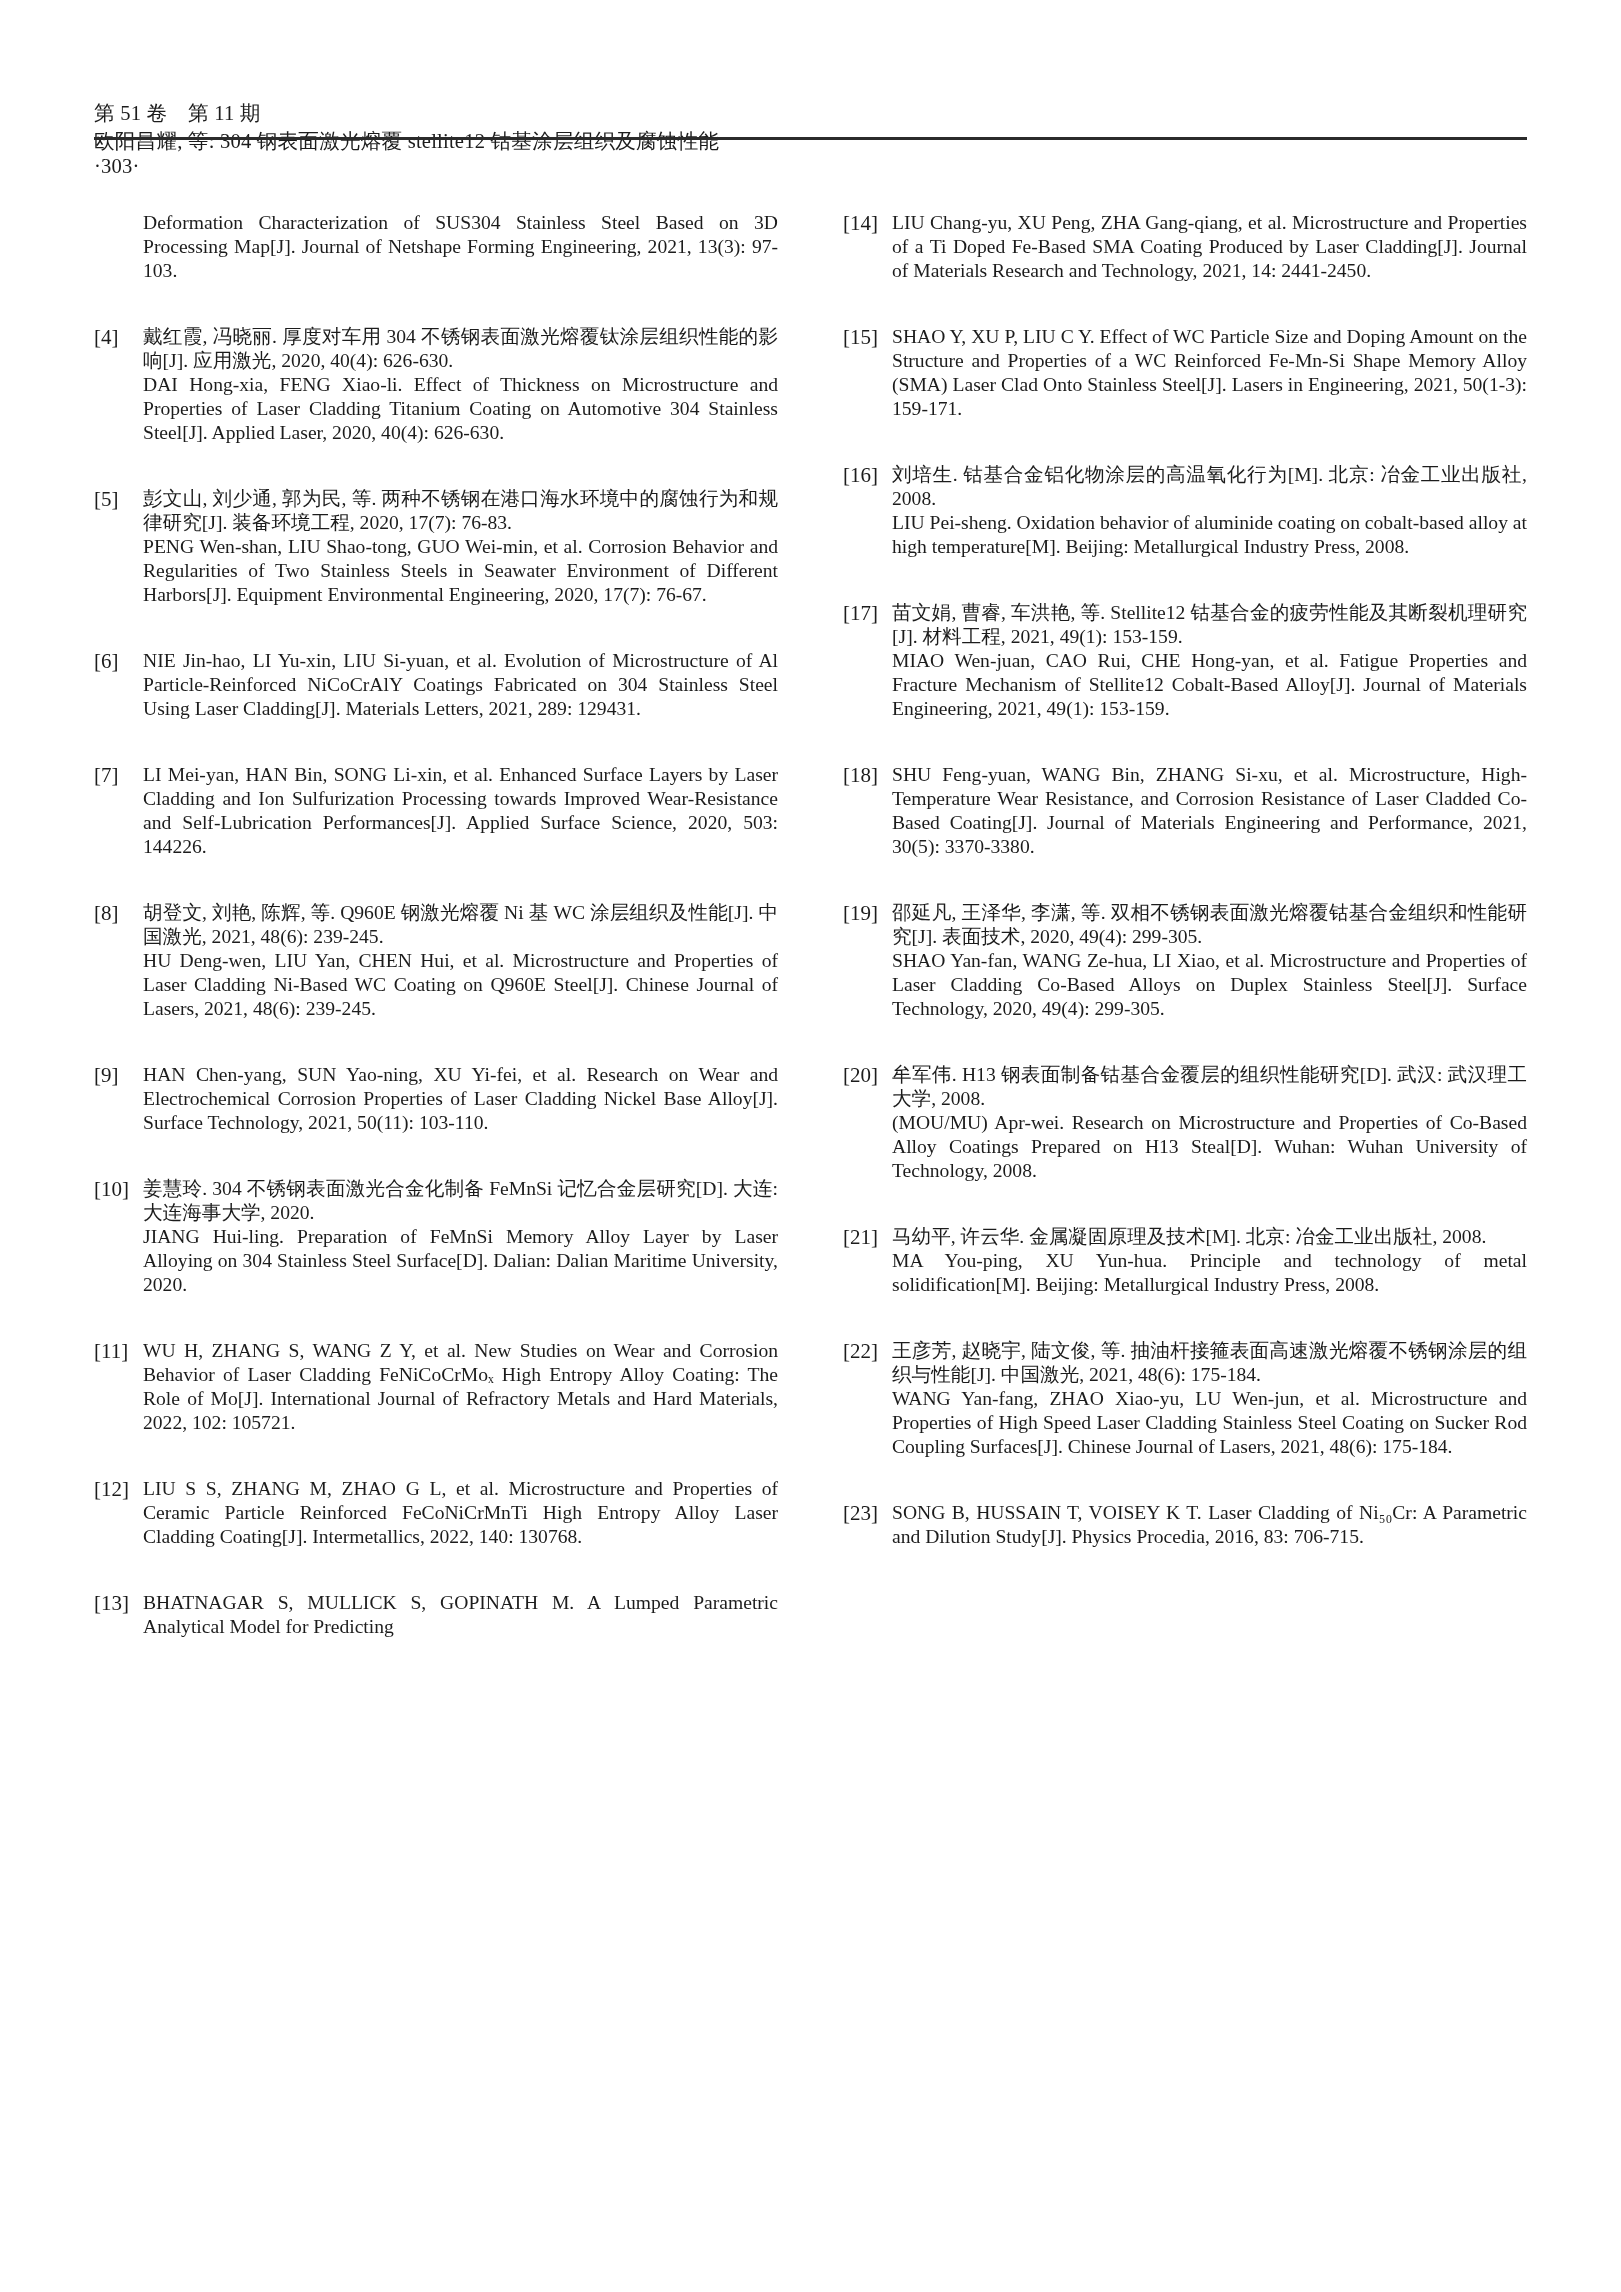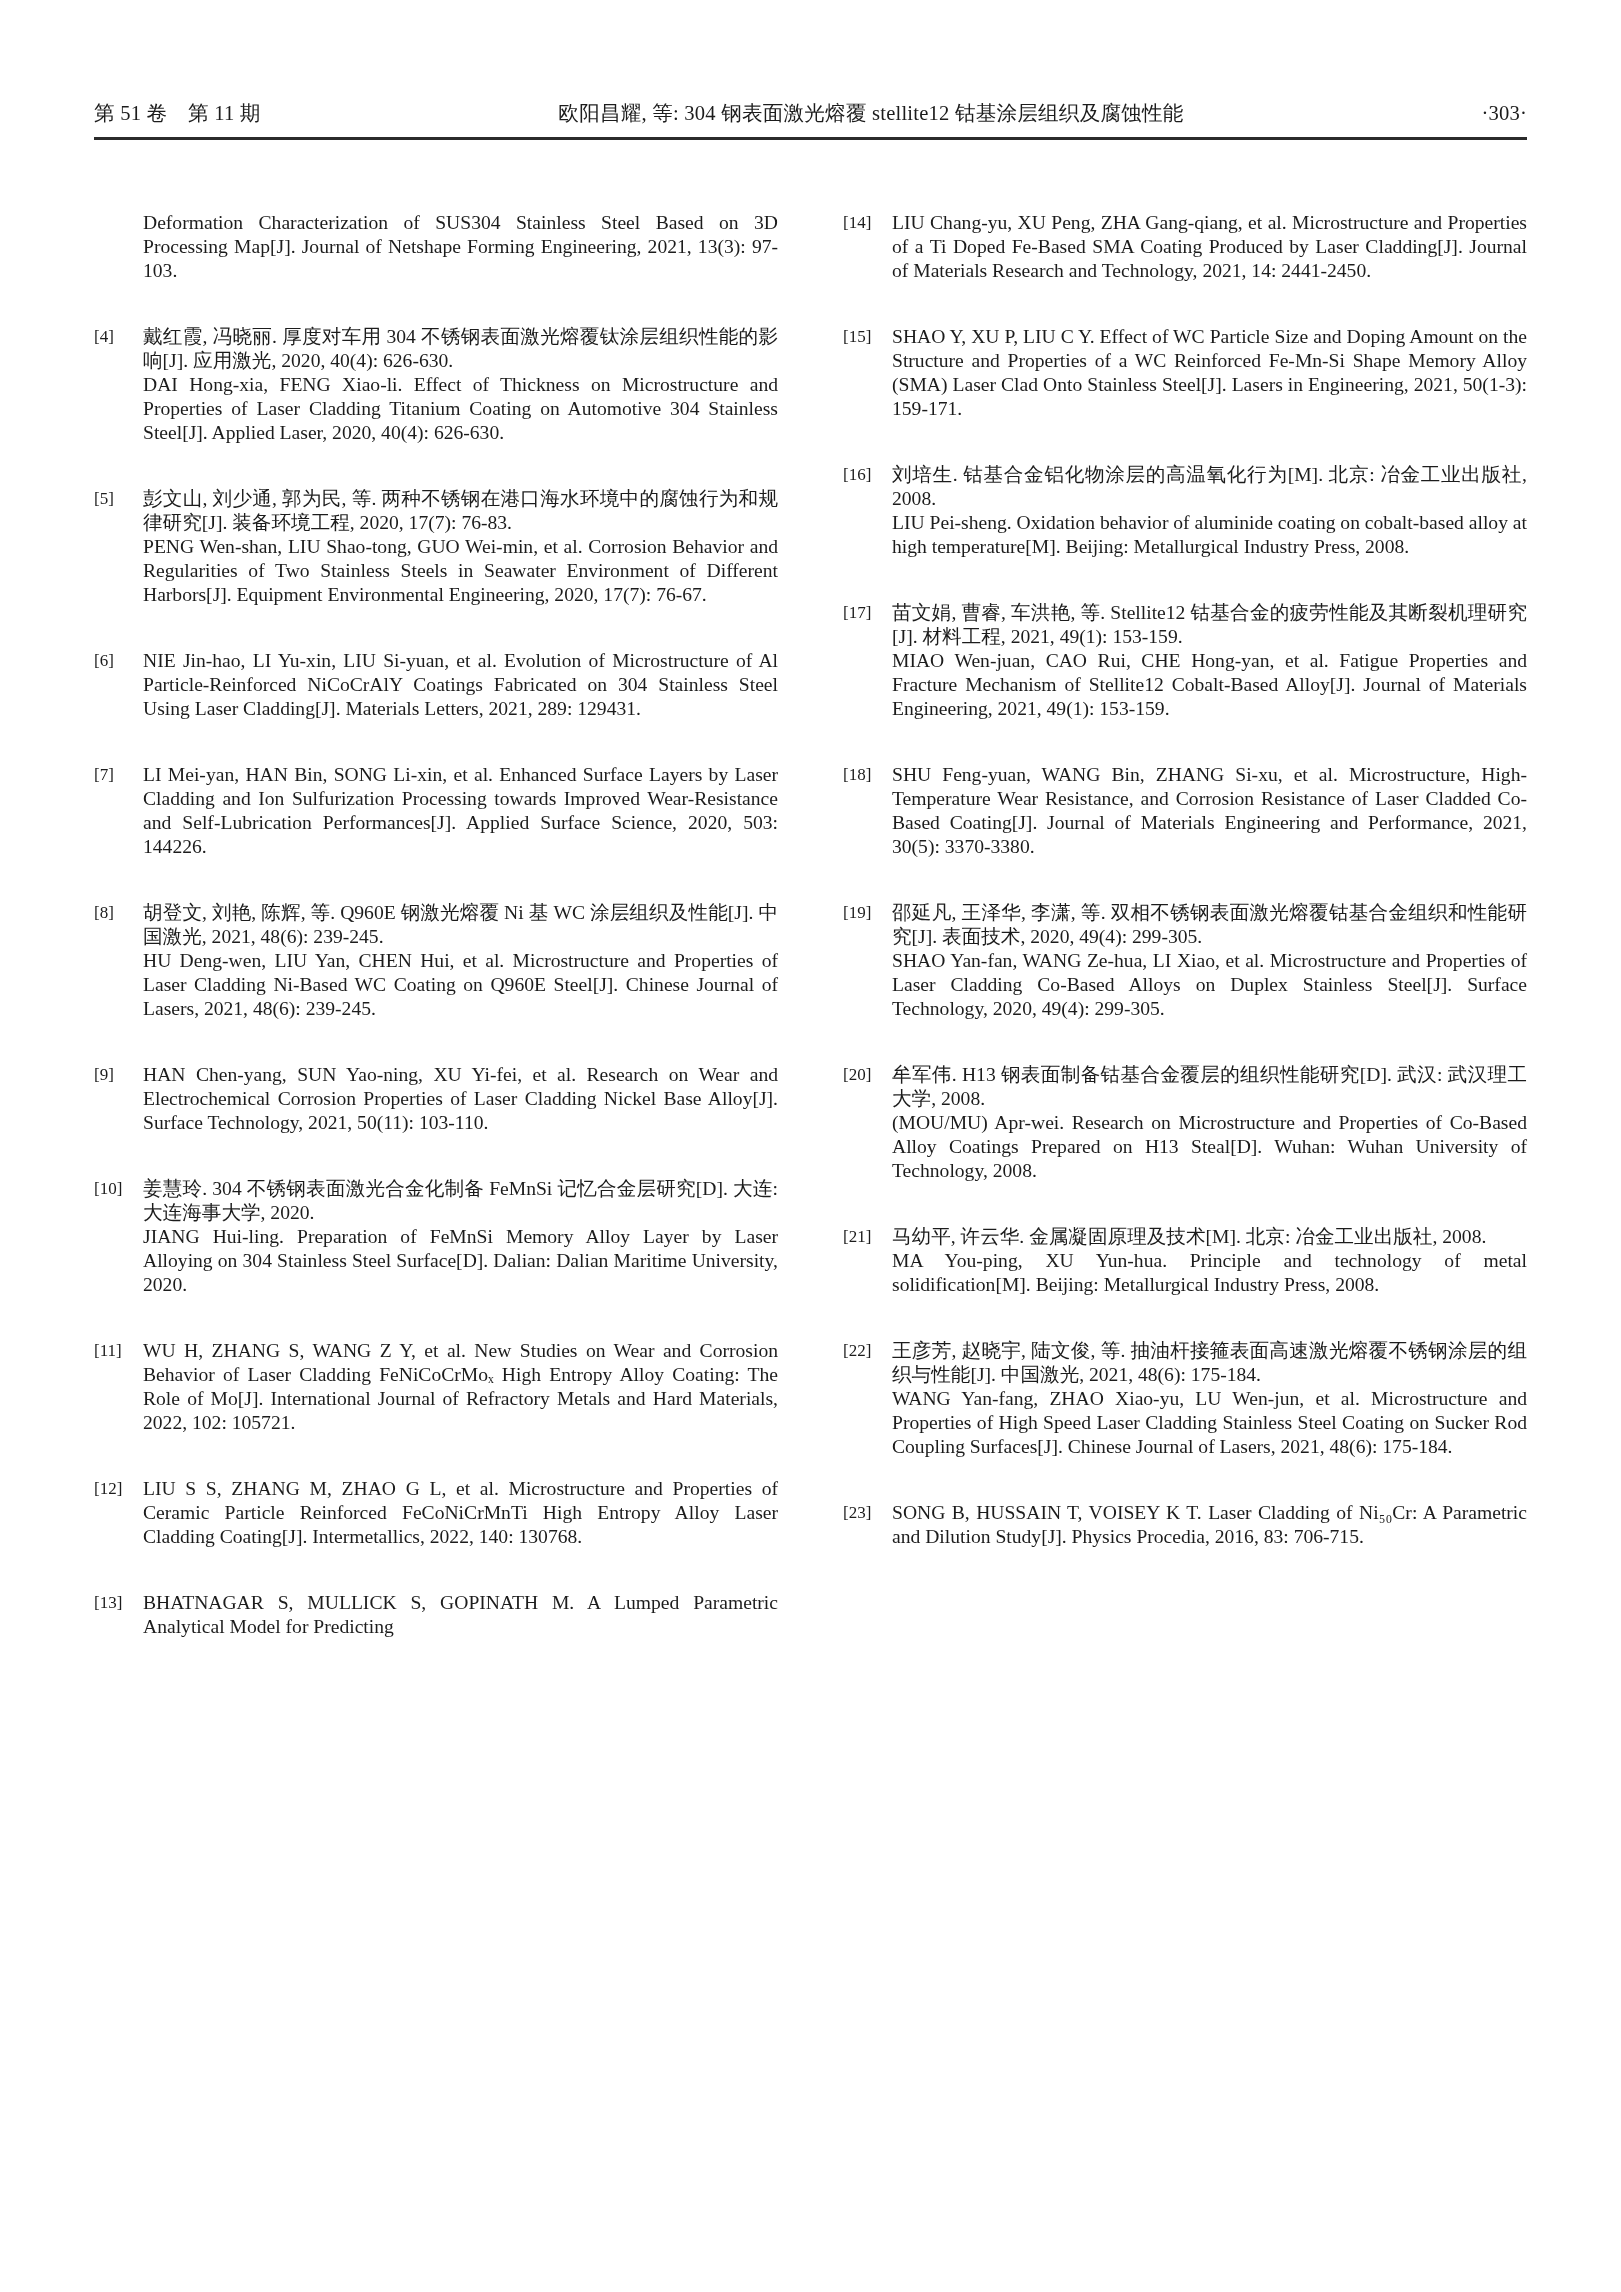--- a/index.html
+++ b/index.html
@@ -18,20 +18,21 @@
   }
   .page-header {
     position: absolute;
     top: 99px;
     left: 94px;
     width: 1433px;
     display: flex;
     align-items: baseline;
     font-size: 20.6px;
     letter-spacing: 0.2px;
+    flex-direction: column;
   }
   .header-left, .header-right { white-space: pre; }
   .header-center { flex: 1 1 auto; text-align: center; }
   .header-rule {
     position: absolute;
     top: 137px;
     left: 94px;
     width: 1433px;
     height: 2.9px;
     background: #2b2b2b;
@@ -41,21 +42,21 @@
     top: 169px;
     left: 94px;
     width: 1433px;
     display: flex;
     gap: 65px;
   }
   .column { flex: 1 1 0; min-width: 0; }
   .ref { display: flex; align-items: flex-start; margin-top: 42px; }
   .ref-num {
     flex: 0 0 49px;
-    font-size: 17px;
+    font-size: 21px;
     line-height: 24px;
   }
   .ref-body {
     flex: 1 1 auto;
     min-width: 0;
     text-align: justify;
     font-size: 19.6px;
     line-height: 24px;
   }
   .ref-body p { margin: 0; }

